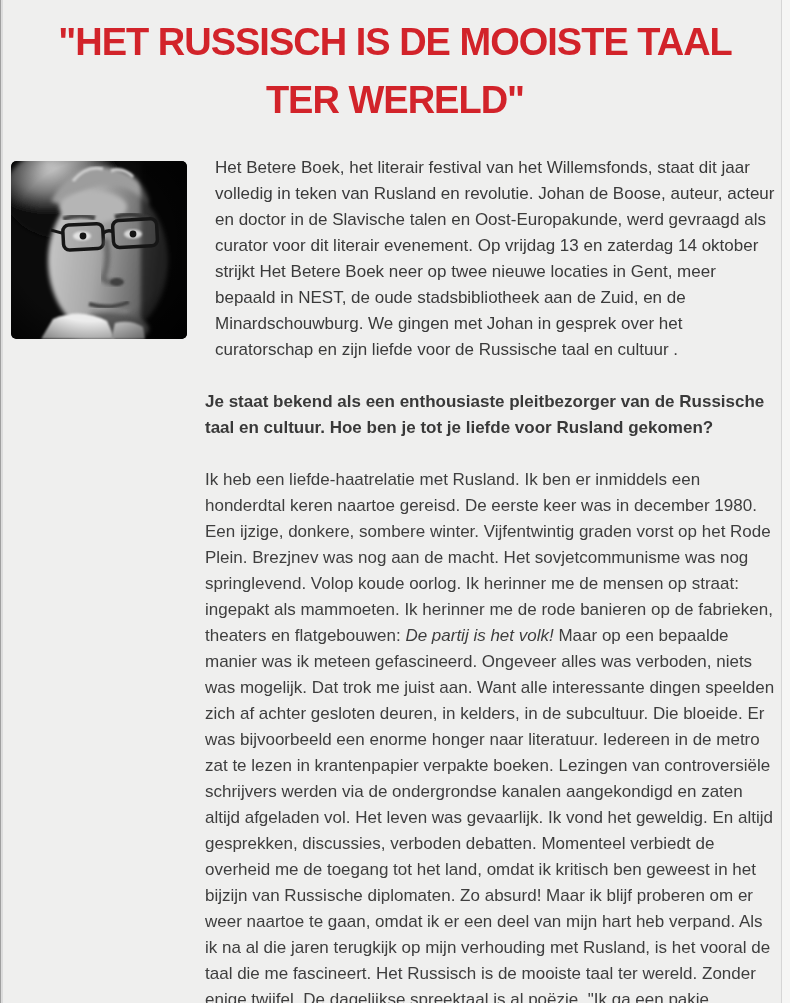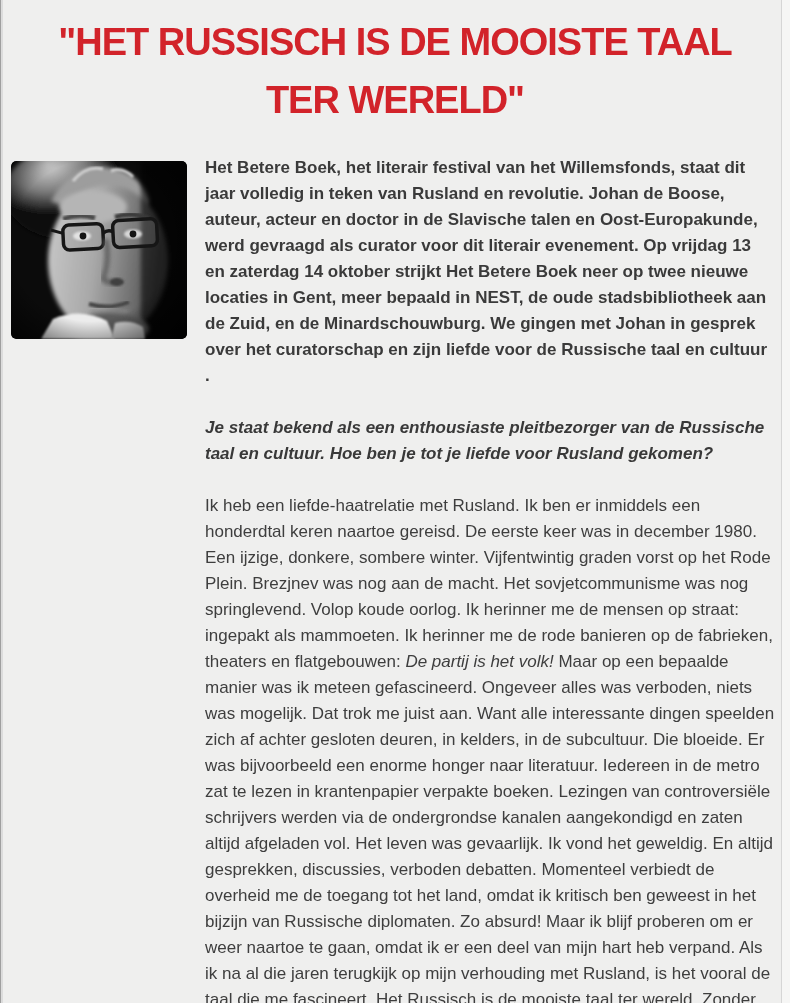--- a/index.html
+++ b/index.html
@@ -60,22 +60,22 @@
     display: block;
     border-radius: 5px;
   }
   .text-col {
     flex: 1 1 auto;
     color: #3e3e3e;
     font-size: 17px;
     line-height: 26px;
   }
   .text-col p { margin: 0 0 26px 0; }
-  p.intro { font-weight: bold; color: #3a3a3a; margin-top: -6px; }
-  p.question { font-weight: bold; font-style: italic; color: #393939; }
+  p.intro { font-weight: normal; color: #3a3a3a; margin-top: -6px; margin-left: 10px; }
+  p.question { font-weight: bold; color: #393939; }
   p.answer { font-weight: normal; }
   p.answer em { }
 </style>
 </head>
 <body>
 
 <div class="left-edge"></div>
 <div class="right-edge"></div>
 
 <div class="page">

